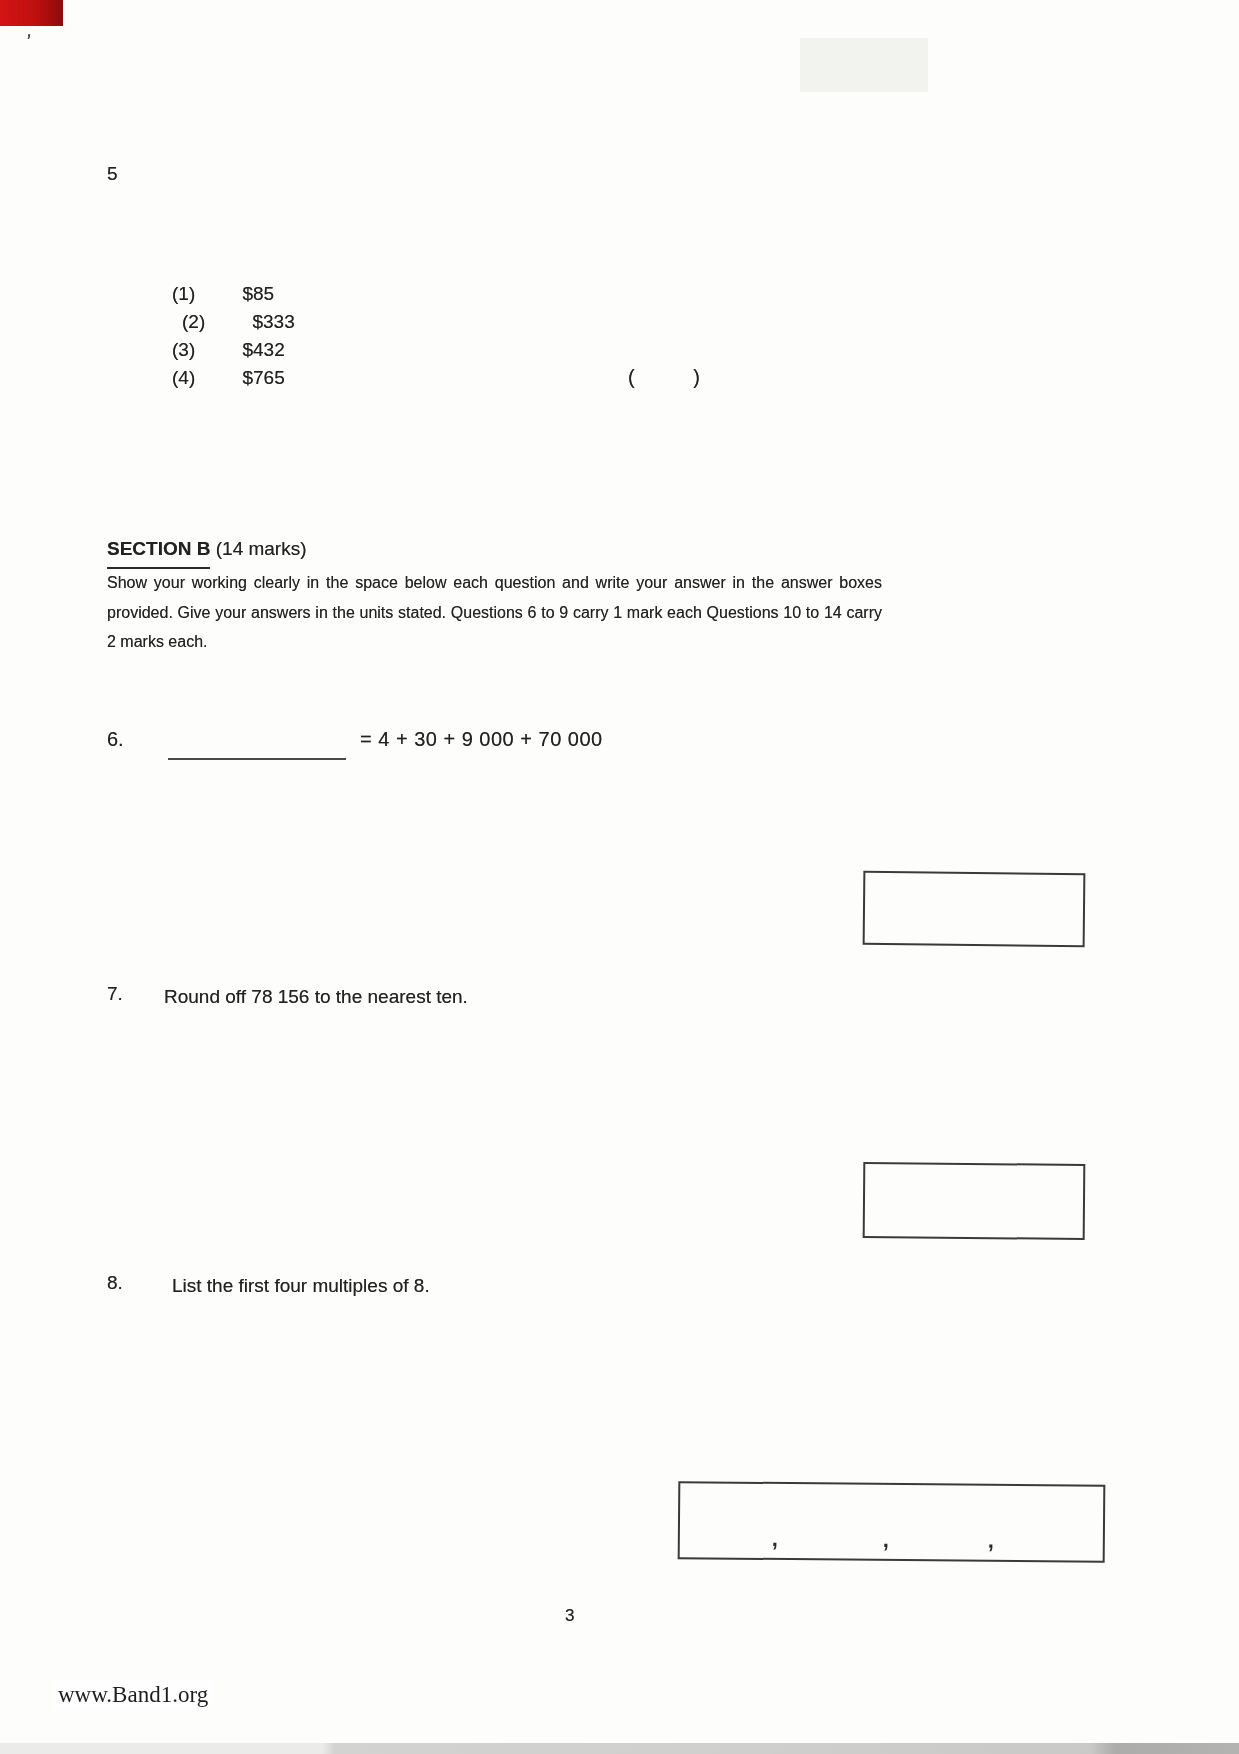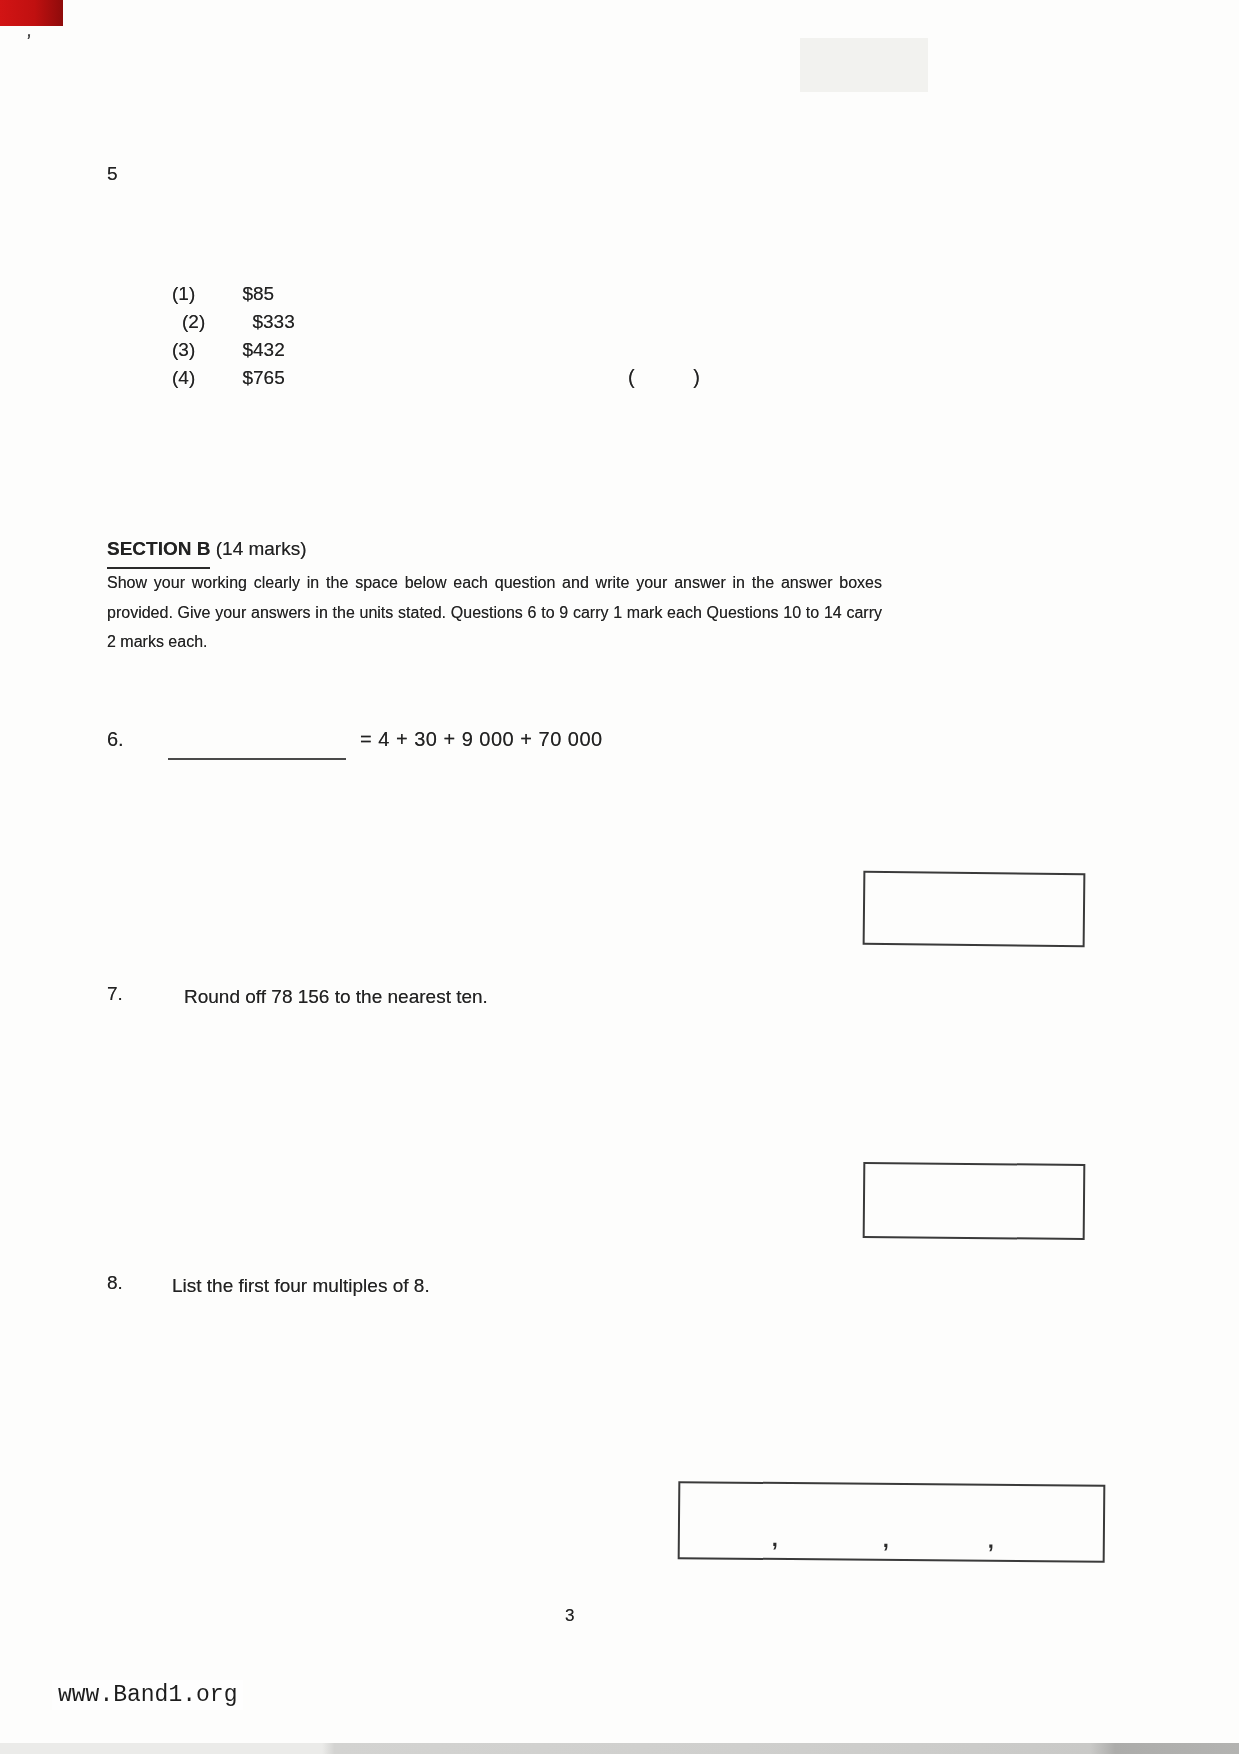--- a/index.html
+++ b/index.html
@@ -62,21 +62,21 @@
   .box-q7{left:863px;top:1163px;width:218px;height:72px;transform:rotate(0.5deg);}
   .box-q8{left:678px;top:1483px;width:423px;height:74px;transform:rotate(0.5deg);}
   .sep{
     position:absolute;bottom:6px;
     font-size:22px;font-weight:bold;color:#2a2a2a;
   }
   .sep0{left:92px;} .sep1{left:203px;} .sep2{left:308px;}
   .page-num{left:565px;top:1606px;font-size:17px;}
   .watermark{
     left:52px;top:1680px;
-    font-family:Liberation Mono, monospace;
+    font-family:Liberation Serif, serif;
     font-size:23px;color:#1d1d1d;
     background:#fefefe;padding:2px 6px;
   }
   .bottom-bar{
     position:absolute;left:0;bottom:0;width:1239px;height:11px;
     background:linear-gradient(90deg,
       #ebebe9 0%, #ebebe9 26%,
       #d3d3d1 27%, #cfcfcd 60%,
       #c9c9c7 88%, #acacaa 90%, #b3b3b1 100%);
   }
@@ -118,21 +118,21 @@
     <span class="secb-title ink">SECTION B</span><span class="secb-marks ink">&nbsp;(14 marks)</span>
   </div>
   <div class="abs instructions ink">Show your working clearly in the space below each question and write your answer in the answer boxes provided. Give your answers in the units stated. Questions 6 to 9 carry 1 mark each  Questions 10 to 14 carry 2 marks each.</div>
 
   <span class="abs ink" style="left:107px;top:728px;font-size:20px">6.</span>
   <div class="blank-line"></div>
   <span class="abs equation ink">=  4 + 30 + 9 000 + 70 000</span>
   <div class="ansbox box-q6"></div>
 
   <span class="abs qnum ink" style="left:107px;top:983px">7.</span>
-  <span class="abs qtext ink" style="left:184px;top:983px">Round off 78 156 to the nearest ten.</span>
+  <span class="abs qtext ink" style="left:164px;top:983px">Round off 78 156 to the nearest ten.</span>
   <div class="ansbox box-q7"></div>
 
   <span class="abs qnum ink" style="left:107px;top:1272px">8.</span>
   <span class="abs qtext ink" style="left:172px;top:1272px">List the first four multiples of 8.</span>
   <div class="ansbox box-q8">
     <span class="sep sep0">,</span>
     <span class="sep sep1">,</span>
     <span class="sep sep2">,</span>
   </div>
 

